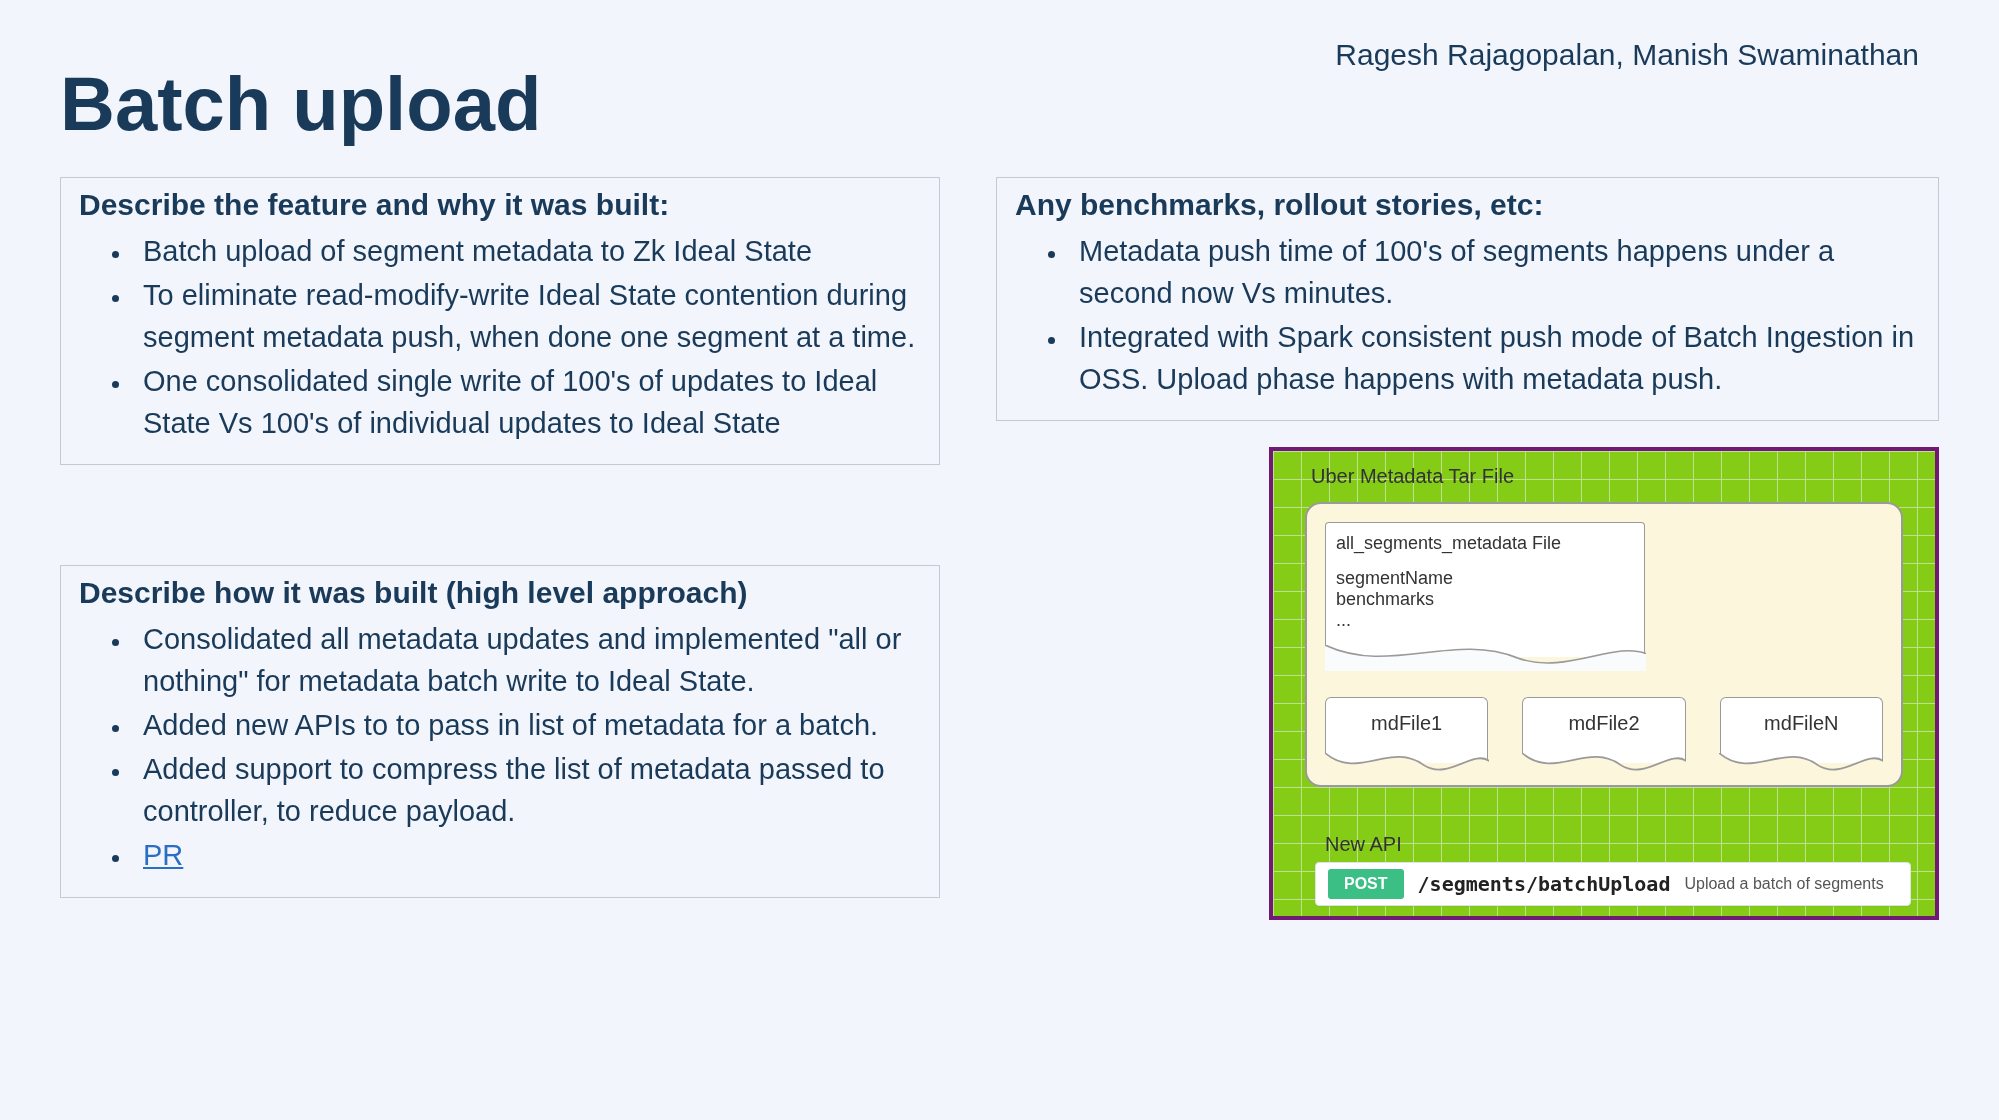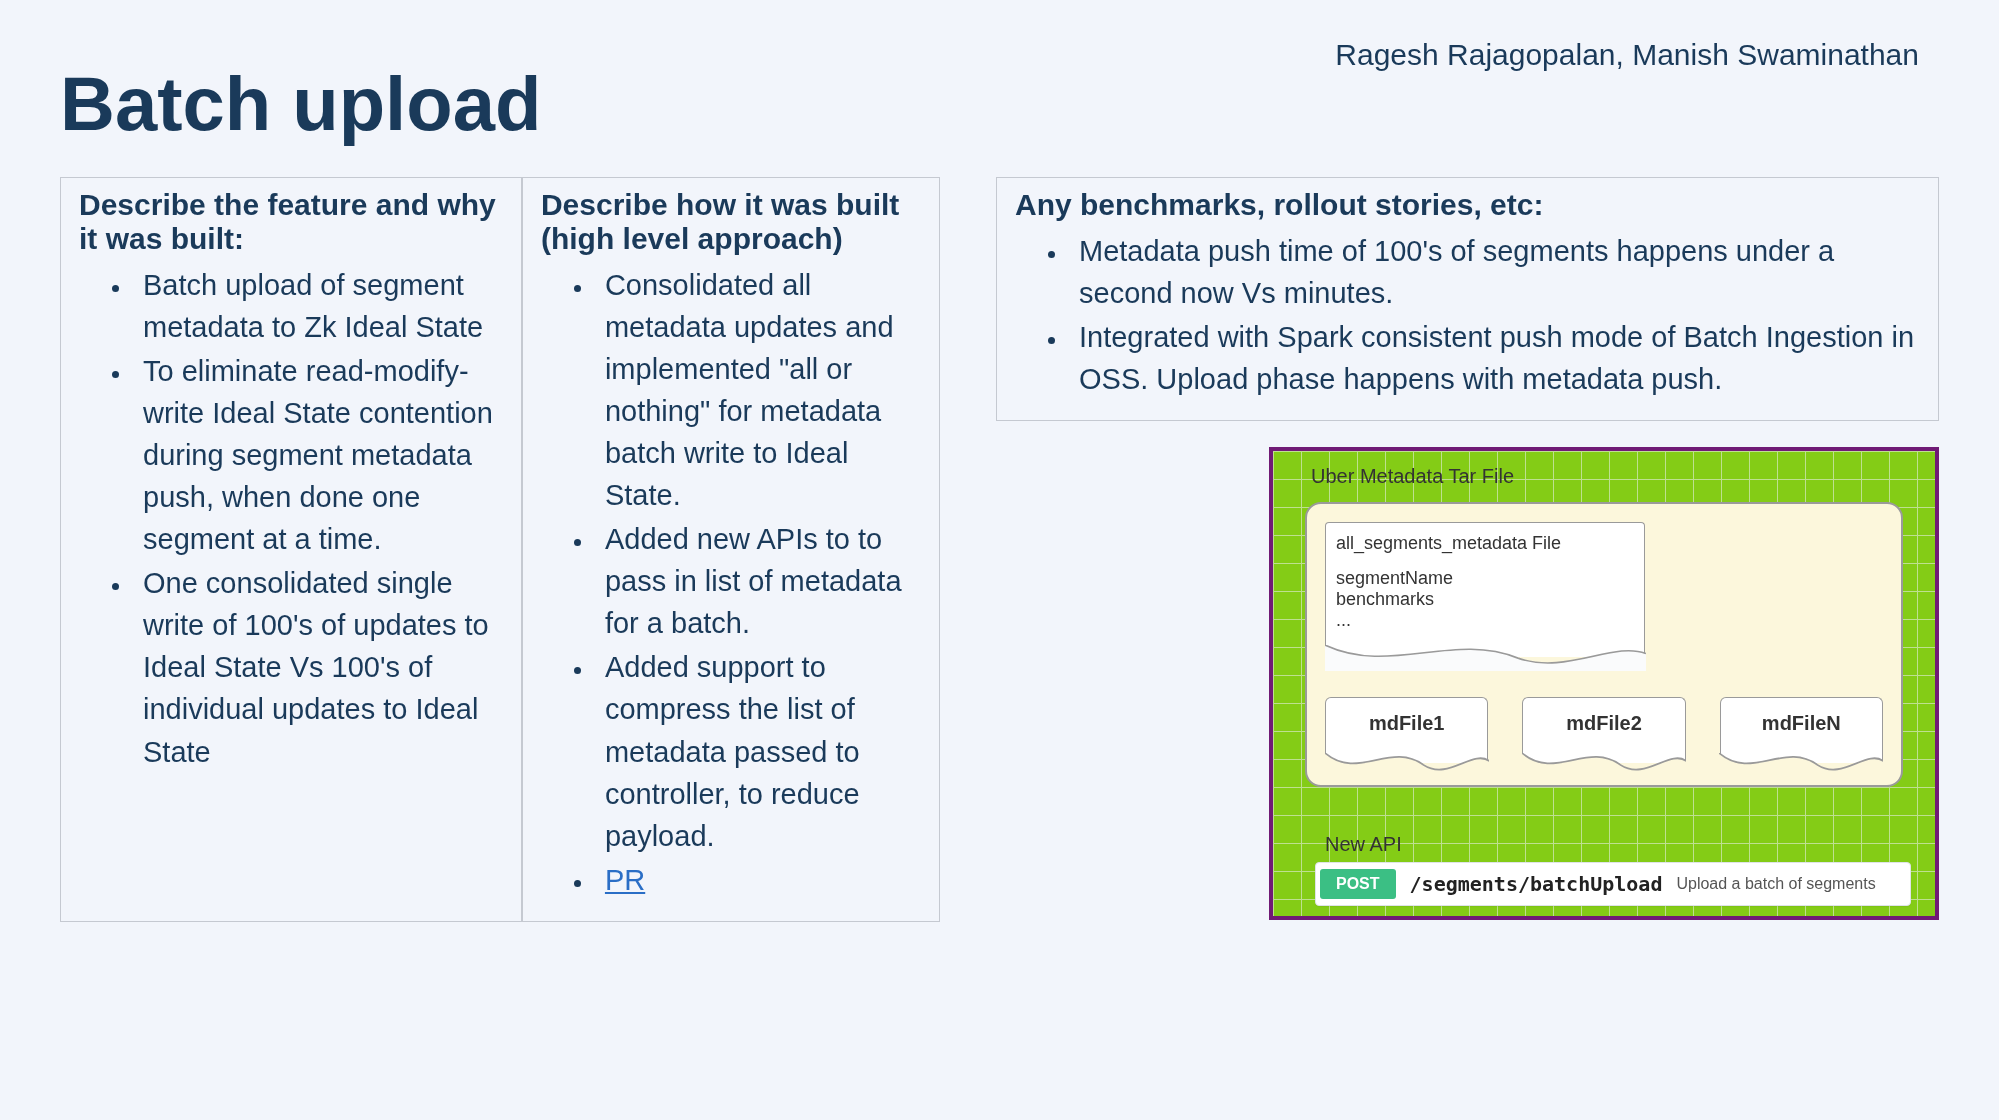--- a/index.html
+++ b/index.html
@@ -25,21 +25,21 @@
     font-size: 76px;
     font-weight: 700;
     margin: 20px 0 30px 0;
     color: #1a3a5a;
   }
   .columns {
     display: flex;
     gap: 56px;
     align-items: flex-start;
   }
-  .col-left { width: 880px; display: flex; flex-direction: row; }
+  .col-left { width: 880px; display: flex; flex-direction: column; }
   .col-right { flex: 1; display: flex; flex-direction: column; }
   .card {
     border: 1px solid #c5c9d1;
     background: #f2f5fb;
     padding: 10px 18px 18px 18px;
   }
   .card h3 {
     margin: 0 0 8px 0;
     font-size: 30px;
     font-weight: 700;
@@ -87,21 +87,21 @@
     padding: 10px 10px 26px 10px;
     width: 320px;
   }
   .doc-shape svg.cut {
     position: absolute;
     left: -1.5px; right: 0; bottom: -14px;
     width: calc(100% + 3px);
     height: 26px;
   }
   .doc-shape .line { font-size: 18px; color:#333; white-space: pre; }
-  .md-row { display:flex; gap: 34px; margin-top: 40px; font-weight: bold; }
+  .md-row { display:flex; gap: 34px; margin-top: 40px; }
   .md-file {
     flex:1;
     position: relative;
     background:#fff;
     border:1.5px solid #9a9a9a;
     border-bottom: none;
     border-radius: 6px 6px 0 0;
     height: 66px;
     display:flex; align-items:flex-start; justify-content:center;
     padding-top: 14px;
@@ -126,21 +126,21 @@
   }
   .post-badge {
     background:#3bbf84;
     color:#fff;
     font-weight:700;
     font-size: 16px;
     padding: 0 16px;
     height: 30px;
     display:flex; align-items:center;
     border-radius: 3px;
-    margin-left: 4px;
+    margin-left: 12px;
   }
   .api-path {
     font-family: "Menlo", "Consolas", monospace;
     font-size: 20px;
     font-weight: 700;
     color:#222;
     margin-left: 14px;
   }
   .api-desc {
     font-size: 16px; color:#555;

